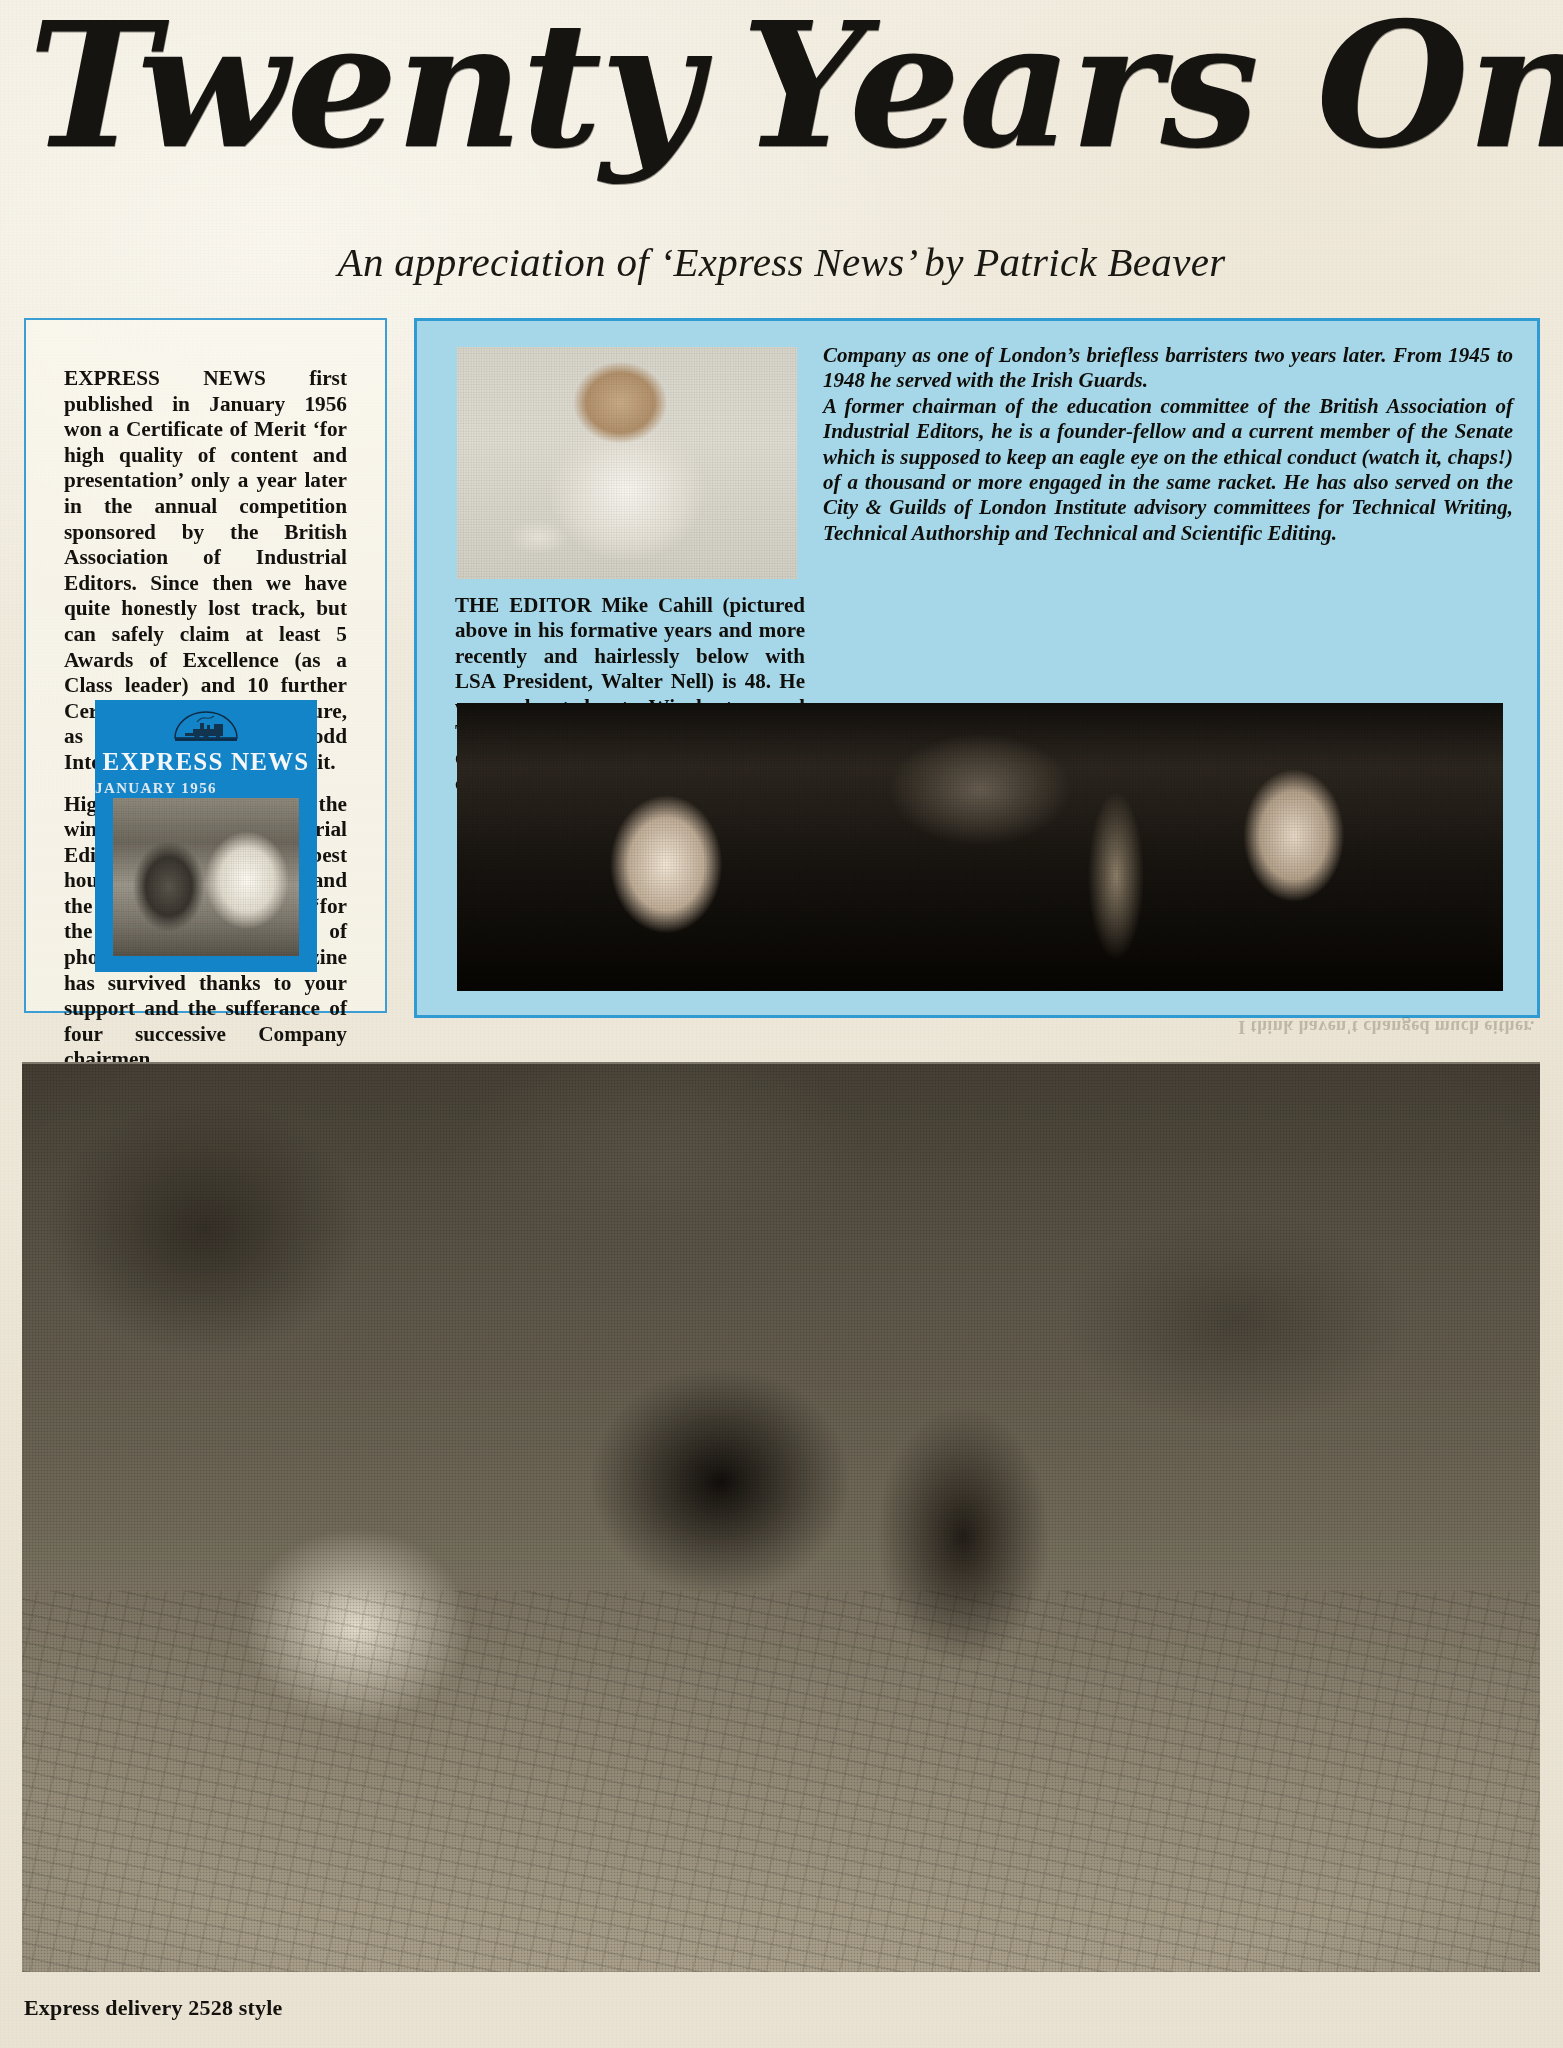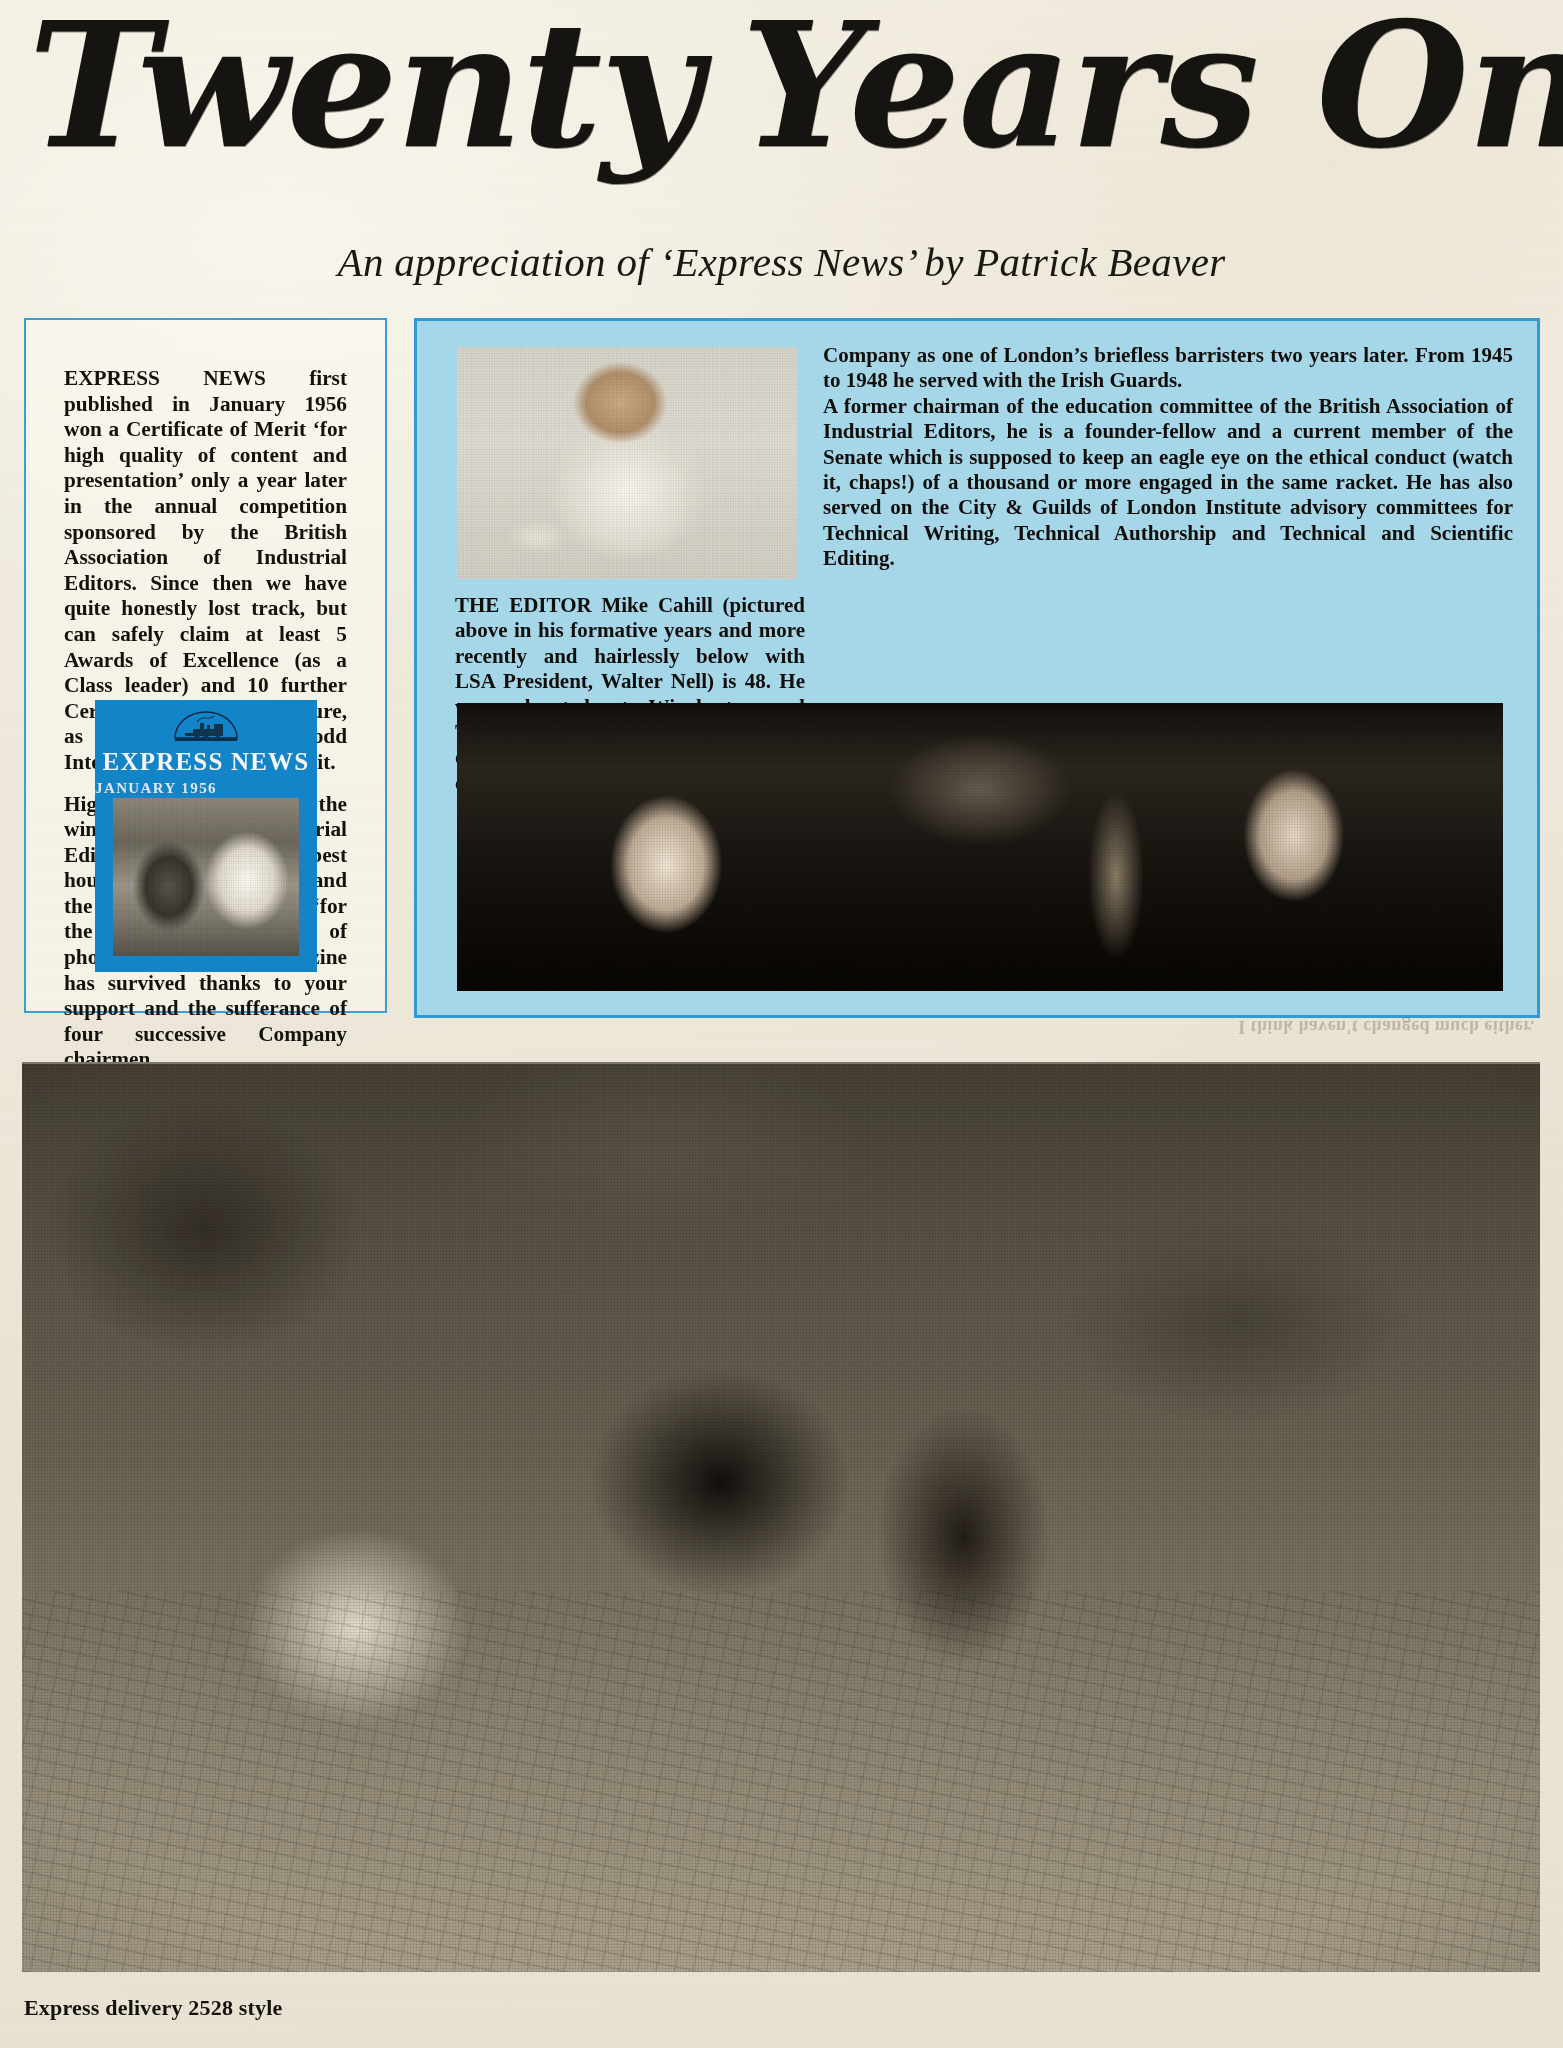--- a/index.html
+++ b/index.html
@@ -197,21 +197,21 @@
     position: absolute;
     left: 406px; top: 22px;
     width: 690px;
     font-family: "Liberation Serif", "DejaVu Serif", serif;
     font-weight: 700;
     font-size: 21px;
     line-height: 25.4px;
     color: #0f0e0b;
     text-align: justify;
   }
-  .right-col p { margin: 0; }
+  .right-col p { margin: 0; font-style: italic; }
 
   
   .photo-men {
     position: absolute;
     left: 40px; top: 382px;
     width: 1046px; height: 288px;
     overflow: hidden;
     background: #2a2724;
   }
   .photo-men .scene {

